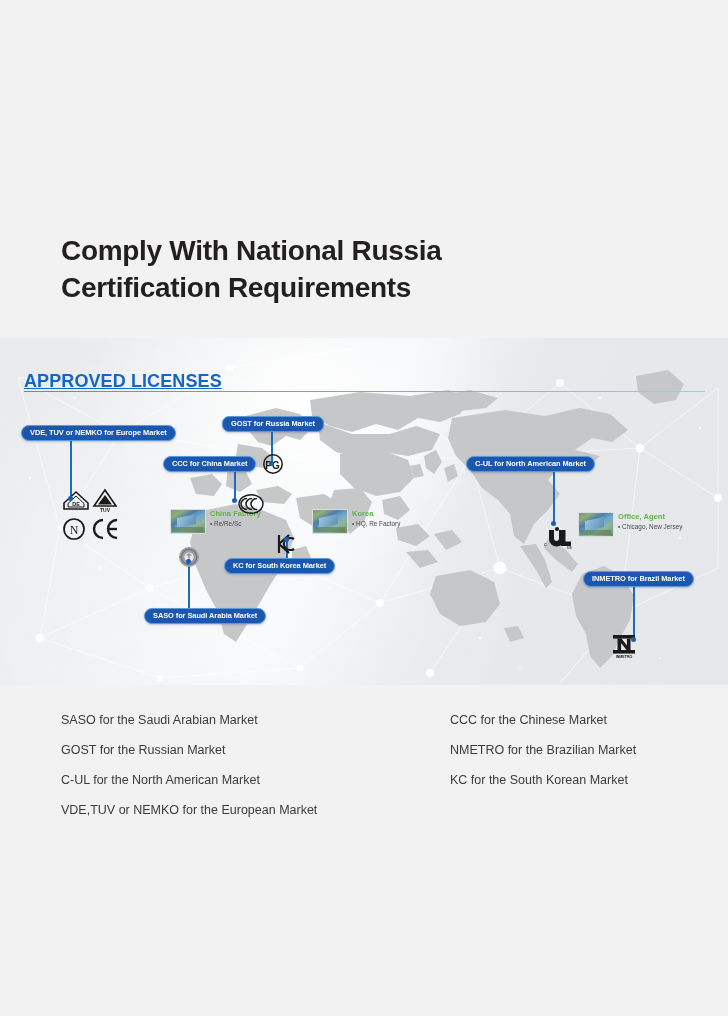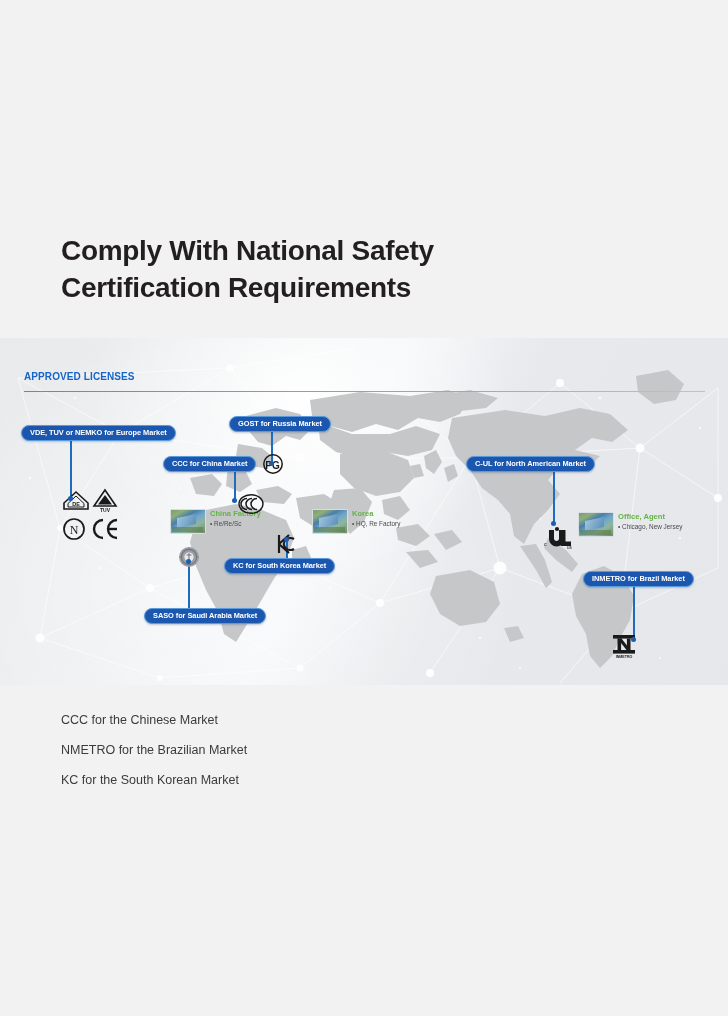--- a/index.html
+++ b/index.html
@@ -46,25 +46,26 @@
   #world-map   { position: absolute; inset: 0; }
 
   
   #licenses-header {
     position: absolute;
     left: 24px;
     top: 371px;
     z-index: 6;
   }
   #licenses-title {
-    font-size: 10px;
+    font-size: 18px;
     font-weight: bold;
     color: #1565c8;
     letter-spacing: 0.1px;
     white-space: nowrap;
+    text-decoration: underline;
   }
   #licenses-rule {
     position: absolute;
     left: 24px;
     top: 391px;
     width: 681px;
     height: 1px;
     background: linear-gradient(90deg, #4f8fd6 0%, #86b3e0 70%, #a8c8e8 100%);
     z-index: 6;
   }
@@ -171,21 +172,21 @@
     line-height: 30px;
     white-space: nowrap;
   }
   .col-right .list-item { margin-left: 0; }
   .col-right { padding-top: 0px; }
 </style>
 </head>
 <body>
 
 <h1 id="page-heading">
-  <span class="line">Comply With National Safety</span>
+  <span class="line">Comply With National Russia</span>
   <span class="line">Certification Requirements</span>
 </h1>
 
 <div id="map-panel">
 
   <svg id="map-network" viewBox="0 0 728 347" preserveAspectRatio="none">
     <g stroke="#ffffff" stroke-width="0.8" opacity="0.75" fill="none">
       <path d="M18,40 L120,95 L60,190 L18,40 Z"></path>
       <path d="M120,95 L230,30 L300,120 L120,95 Z"></path>
       <path d="M300,120 L230,30 L355,10"></path>
@@ -324,21 +325,21 @@
 <div class="leader-dot" style="left:284px; top:537px;"></div>
 
 <div class="leader" style="left:188px; top:562px; width:1.6px; height:47px;"></div>
 <div class="leader-dot" style="left:186px; top:559px;"></div>
 
 <div class="leader" style="left:633px; top:586px; width:1.6px; height:53px;"></div>
 <div class="leader-dot" style="left:631px; top:637px;"></div>
 
 <div class="pill" style="left:21px; top:425px;">VDE, TUV or NEMKO for Europe Market</div>
 
-<div class="pill" style="left:229px; top:416px;">GOST for Russia Market</div>
+<div class="pill" style="left:222px; top:416px;border-radius:7px;">GOST for Russia Market</div>
 
 <div class="pill" style="left:163px; top:456px;">CCC for China Market</div>
 
 <div class="pill" style="left:466px; top:456px;">C-UL for North American Market</div>
 
 <div class="pill" style="left:224px; top:558px;">KC for South Korea Market</div>
 
 <div class="pill" style="left:144px; top:608px;">SASO for Saudi Arabia Market</div>
 
 <div class="pill" style="left:583px; top:571px;">INMETRO for Brazil Market</div>
@@ -440,18 +441,24 @@
     <rect x="3" y="2" width="22" height="3.6"></rect>
     <rect x="3" y="17" width="22" height="3.6"></rect>
     <path d="M7.5,5.6 L11.5,5.6 L20.5,17 L16.5,17 Z"></path>
     <rect x="7.5" y="5.6" width="3.6" height="11.4"></rect>
     <rect x="16.9" y="5.6" width="3.6" height="11.4"></rect>
   </g>
   <text x="14" y="25" font-family="'Liberation Sans',sans-serif" font-size="3.6" font-weight="bold" fill="#1a1a1a" text-anchor="middle">INMETRO</text>
 </svg>
 
 <div id="license-list">
+  <div class="col-left">
+    <div class="list-item">SASO for the Saudi Arabian Market</div>
+    <div class="list-item">GOST for the Russian Market</div>
+    <div class="list-item">C-UL for the North American Market</div>
+    <div class="list-item">VDE,TUV or NEMKO for the European Market</div>
+  </div>
   <div class="col-right">
     <div class="list-item">CCC for the Chinese Market</div>
     <div class="list-item">NMETRO for the Brazilian Market</div>
     <div class="list-item">KC for the South Korean Market</div>
   </div>
 </div>
 
 </body></html>

